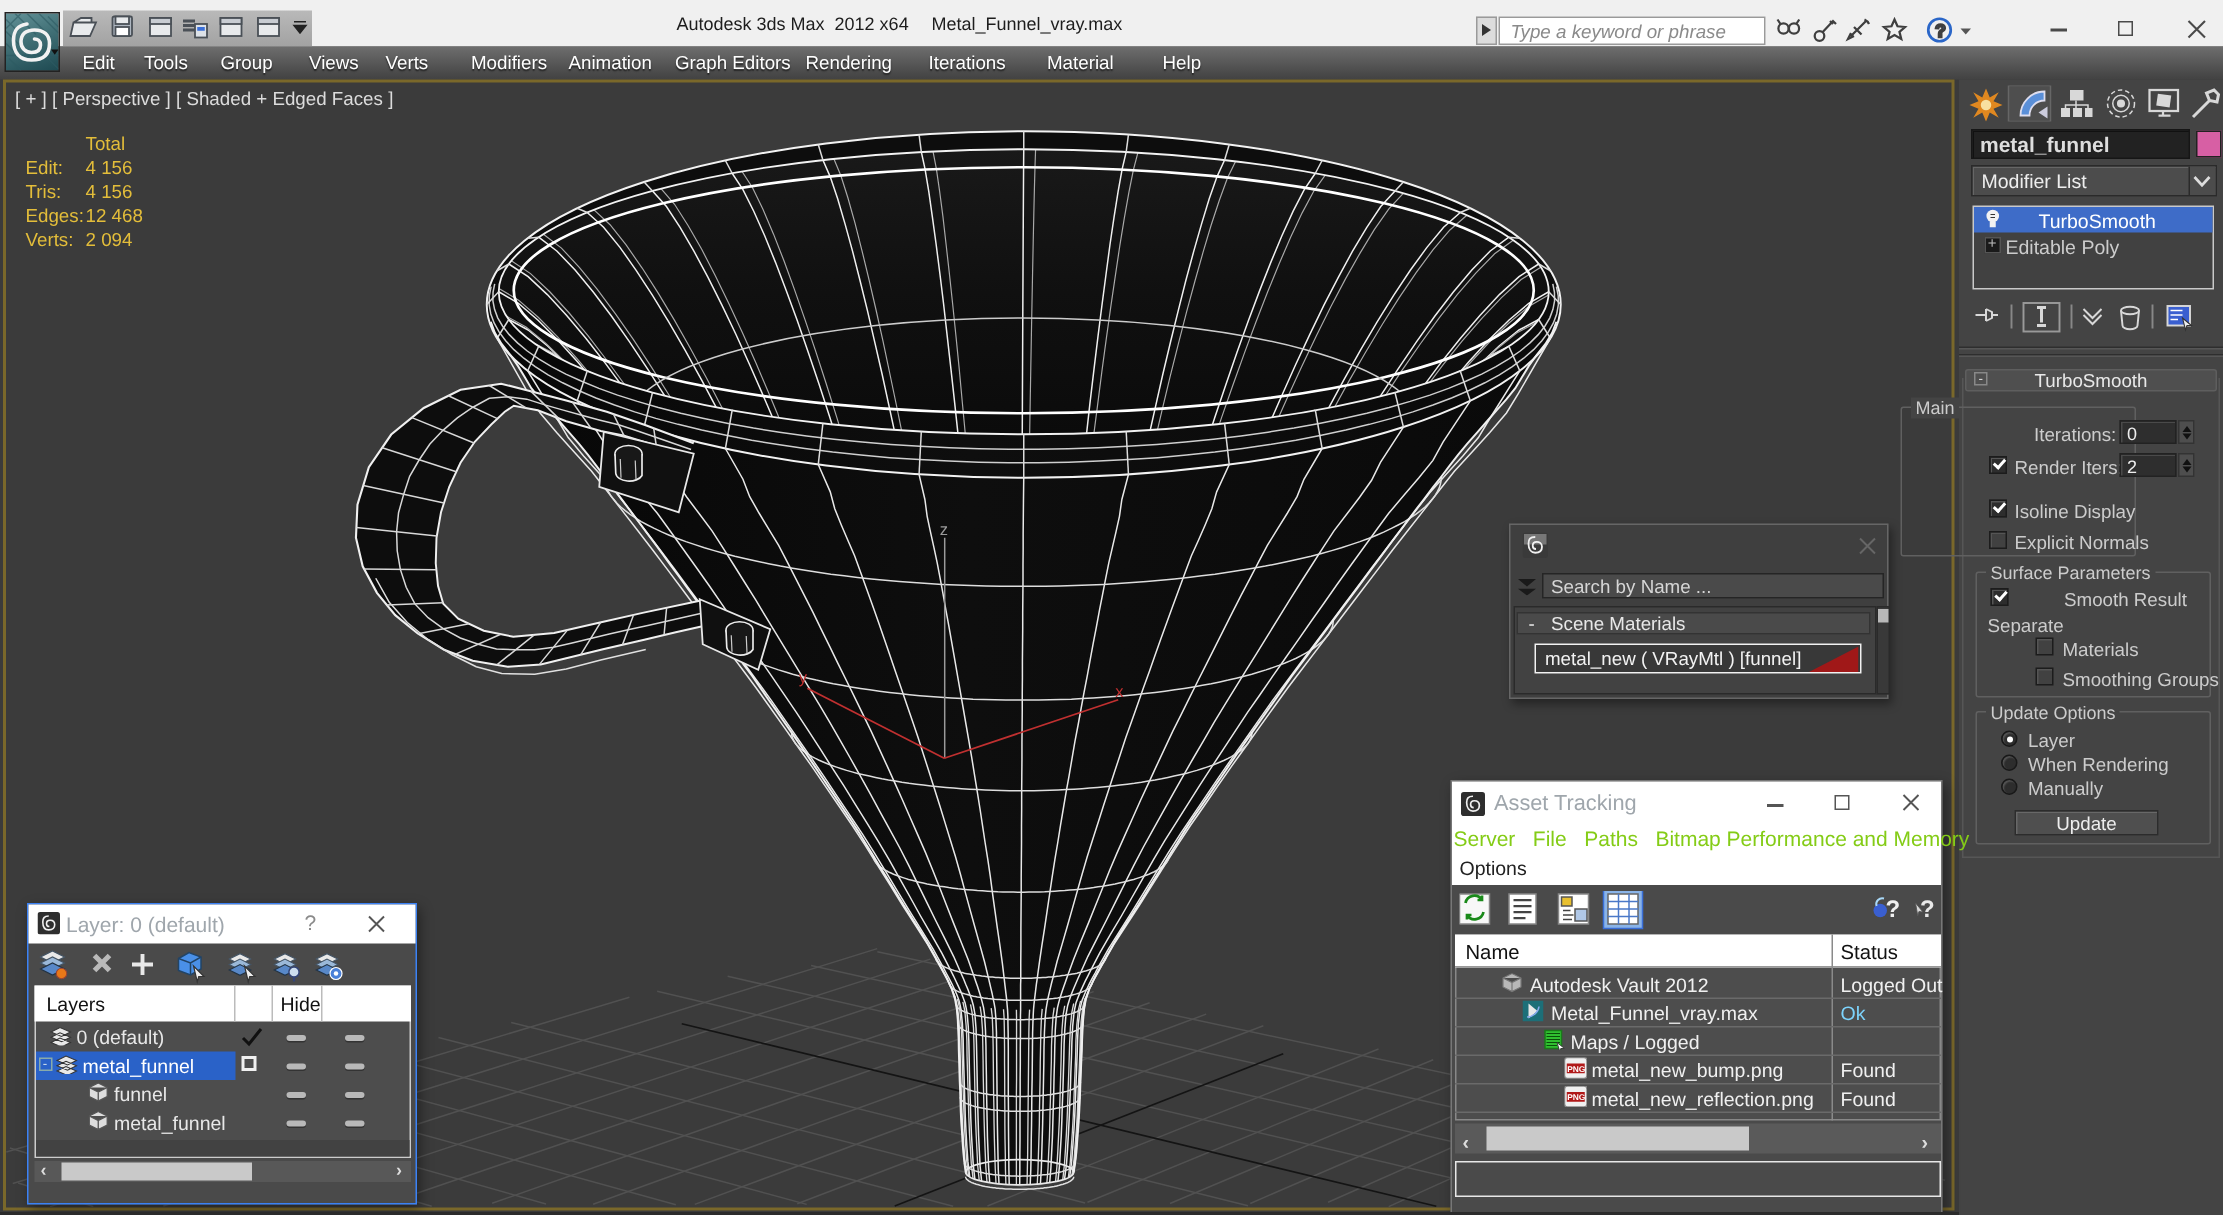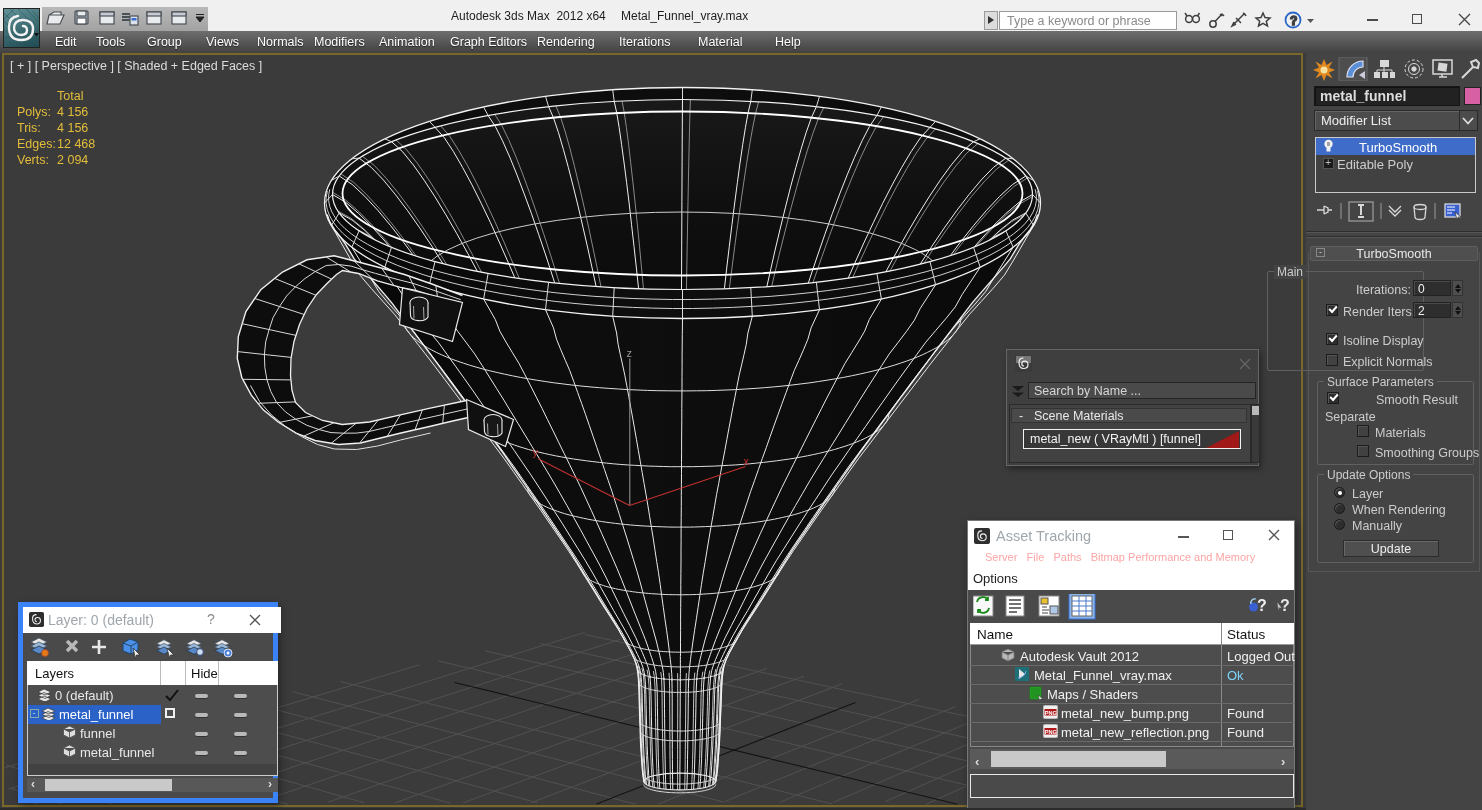--- a/index.html
+++ b/index.html
@@ -61,21 +61,21 @@
   <rect x="126" y="3" width="14" height="12"></rect>
       <rect x="126" y="3" width="14" height="4" fill="#c8ccd2"></rect>
  </g>
  <path d="M150,8 l8,0 l-4,5 z M150,5.5 l8,0" stroke="#222" fill="#222"></path>
 </svg>
 <div class="abs" style="left:451px;top:9px;color:#1d1d1d;font-size:12px">Autodesk 3ds Max&nbsp; 2012 x64</div>
 <div class="abs" style="left:621px;top:9px;color:#1d1d1d;font-size:12px">Metal_Funnel_vray.max</div>
 
 <div class="abs" style="left:984px;top:11px;width:14px;height:19px;background:#dcdcdc;border:1px solid #9a9a9a"></div>
 <div class="abs" style="left:988px;top:16px;width:0;height:0;border-top:4px solid transparent;border-bottom:4px solid transparent;border-left:6px solid #333"></div>
-<div class="abs" style="left:999px;top:11px;width:178px;height:19px;background:#fff;border:1px solid #9a9a9a;color:#8a8a8a;font-size:12.5px;padding:2px 0 0 7px">Type a keyword or phrase</div>
+<div class="abs" style="left:999px;top:11px;width:178px;height:19px;background:#fff;border:1px solid #9a9a9a;color:#8a8a8a;font-size:12.5px;font-style:italic;padding:2px 0 0 7px">Type a keyword or phrase</div>
 <svg class="abs" style="left:1183px;top:11px" width="140" height="20" viewBox="0 0 140 20">
  <g stroke="#3f3f3f" fill="none" stroke-width="1.5">
   <circle cx="6" cy="8" r="3.4"></circle>
       <circle cx="13" cy="8" r="3.4"></circle>
       <path d="M4,5 l-2,-3 m12.5,3 l2,-3 M6,8 l0,0"></path>
   <g transform="translate(24,0)">
         <circle cx="6" cy="13" r="3.2"></circle>
         <path d="M8,10.5 L15,3 l2,2 m-4,-2 l2,2"></path>
       </g>
   <g transform="translate(48,0)">
@@ -95,21 +95,21 @@
 <div class="abs" style="left:1412px;top:14px;width:10px;height:10px;border:1.4px solid #4a4a4a"></div>
 <svg class="abs" style="left:1458px;top:13px" width="13" height="13">
     <path d="M1,1 L12,12 M12,1 L1,12" stroke="#4a4a4a" stroke-width="1.4"></path>
   </svg>
 
 <div class="abs" id="menubar"></div>
 <div class="menuitem" style="left:55px">Edit</div>
 <div class="menuitem" style="left:96px">Tools</div>
 <div class="menuitem" style="left:147px">Group</div>
 <div class="menuitem" style="left:206px">Views</div>
-<div class="menuitem" style="left:257px">Normals</div>
+<div class="menuitem" style="left:257px">Verts</div>
 <div class="menuitem" style="left:314px">Modifiers</div>
 <div class="menuitem" style="left:379px">Animation</div>
 <div class="menuitem" style="left:450px">Graph Editors</div>
 <div class="menuitem" style="left:537px">Rendering</div>
 <div class="menuitem" style="left:619px">Iterations</div>
 <div class="menuitem" style="left:698px">Material</div>
 <div class="menuitem" style="left:775px">Help</div>
 
 <div class="abs" id="viewport"></div>
 <svg class="abs" style="left:3.5px;top:54.5px" width="1299" height="751" viewBox="0 0 1299 751">
@@ -370,21 +370,21 @@
       <path d="M413,305.5 L413.5,318 M423,306.5 L423.5,319" stroke="#ccc" stroke-width="0.8" fill="none"></path>
       <path d="M466,399 L513,419 L505,446 L468,429 Z" fill="#101010" stroke="#e8e8e8" stroke-width="1.2"></path>
       <ellipse cx="492.5" cy="419.5" rx="9" ry="5.5" fill="#181818" stroke="#eee" stroke-width="1.1"></ellipse>
       <path d="M483.5,419.5 L484,431 A9,5.5 0 0 0 501.5,432.5 L501.5,419.5" fill="#181818" stroke="#eee" stroke-width="1.1"></path>
       <path d="M487,423 L487.5,434 M497,423.5 L497.5,435" stroke="#ccc" stroke-width="0.8" fill="none"></path>
 </g>
 </svg>
 <div class="abs" id="vplabel">[ + ] [ Perspective ] [ Shaded + Edged Faces ]</div>
 <div class="abs" id="stats">
 <div style="position:absolute;left:40px;top:0">Total</div>
-<div style="position:absolute;left:0;top:16px">Polys:</div>
+<div style="position:absolute;left:0;top:16px">Edit:</div>
     <div style="position:absolute;left:40px;top:16px">4 156</div>
 <div style="position:absolute;left:0;top:32px">Tris:</div>
     <div style="position:absolute;left:40px;top:32px">4 156</div>
 <div style="position:absolute;left:0;top:48px">Edges:</div>
     <div style="position:absolute;left:40px;top:48px">12 468</div>
 <div style="position:absolute;left:0;top:64px">Verts:</div>
     <div style="position:absolute;left:40px;top:64px">2 094</div>
 </div>
 
 <div class="abs" id="rpanel"></div>
@@ -537,21 +537,21 @@
  <svg class="abs" style="left:6px;top:7px" width="16" height="16" viewBox="0 0 17 17">
   <rect width="17" height="17" rx="2" fill="#2e2e2e"></rect>
   <path d="M8.5,3 C5,3 4,4.5 4,7.5 C4,11.5 6,13.5 8.5,13.5 C11.5,13.5 13,12 13,9.5 C13,7 11,6.2 9.5,6.2 C7.5,6.2 6.8,7.2 6.8,8.8 C6.8,10.3 7.8,11 9,11" fill="none" stroke="#f0f0f0" stroke-width="1.2"></path>
  </svg>
  <div class="abs" style="left:28px;top:7px;color:#9fa6ac;font-size:14.5px">Asset Tracking</div>
  <div class="abs" style="left:210px;top:15px;width:11px;height:1.5px;background:#555"></div>
  <div class="abs" style="left:255px;top:9px;width:10px;height:10px;border:1.3px solid #555"></div>
  <svg class="abs" style="left:300px;top:8px" width="12" height="12">
       <path d="M1,1 L11,11 M11,1 L1,11" stroke="#555" stroke-width="1.3"></path>
     </svg>
- <div class="abs" style="left:17px;top:30px;color:#fca5a5;font-size:11px">Server&nbsp;&nbsp;&nbsp;File&nbsp;&nbsp;&nbsp;Paths&nbsp;&nbsp;&nbsp;Bitmap Performance and Memory</div>
+ <div class="abs" style="left:1px;top:30px;color:#84cc16;font-size:14px">Server&nbsp;&nbsp;&nbsp;File&nbsp;&nbsp;&nbsp;Paths&nbsp;&nbsp;&nbsp;Bitmap Performance and Memory</div>
  <div class="abs" style="left:5px;top:50px;color:#222;font-size:13px">Options</div>
 
  <svg class="abs" style="left:5px;top:73px" width="318" height="28" viewBox="0 0 318 28">
   <rect x="0" y="2" width="20" height="20" fill="#f8f8f8" stroke="#888"></rect>
   <path d="M4,8 a6,6 0 0 1 11,-2 m0,-3 l0,3 -3,0 M16,14 a6,6 0 0 1 -11,2 m0,3 l0,-3 3,0" stroke="#1a8a1a" stroke-width="1.8" fill="none"></path>
   <g transform="translate(33,0)">
         <rect x="0" y="2" width="18" height="20" fill="#fff" stroke="#888"></rect>
         <path d="M3,6 l12,0 M3,10 l12,0 M3,14 l12,0 M3,18 l8,0" stroke="#444" stroke-width="1.5"></path>
       </g>
   <g transform="translate(66,0)">
@@ -596,21 +596,21 @@
       <path d="M4,2 L10,7 L4,12 Z" fill="#e8e8e8"></path>
       <path d="M3,11 a8,8 0 0 0 8,-7" stroke="#8ae" fill="none"></path>
     </svg>
  <div class="abs" style="left:66px;top:147px;color:#f0f0f0;font-size:13px">Metal_Funnel_vray.max</div>
  <div class="abs" style="left:259px;top:147px;color:#7dd3fc;font-size:13px">Ok</div>
  <svg class="abs" style="left:61px;top:165px" width="14" height="14">
       <rect x="1" y="1" width="11" height="12" fill="#30c030" stroke="#1a7a1a"></rect>
       <path d="M2,3 l9,0 M2,5 l9,0 M2,7 l9,0 M2,9 l9,0 M2,11 l7,0" stroke="#0a500a" stroke-width="0.8"></path>
       <path d="M9,9 l5,4 -2.5,0 -0.5,2.5 z" fill="#fff" stroke="#333" stroke-width="0.6"></path>
     </svg>
- <div class="abs" style="left:79px;top:166px;color:#f0f0f0;font-size:13px">Maps / Shaders</div>
+ <div class="abs" style="left:79px;top:166px;color:#f0f0f0;font-size:13px">Maps / Logged</div>
  <svg class="abs" style="left:75px;top:184px" width="15" height="14">
       <rect width="15" height="14" rx="2" fill="#f0f0f0" stroke="#888"></rect>
       <rect x="1.5" y="4" width="12" height="6.5" fill="#b01818"></rect>
       <text x="1.8" y="9.6" font-size="5.6" font-weight="bold" fill="#fff" font-family="Liberation Sans">PNG</text>
     </svg>
  <div class="abs" style="left:93px;top:185px;color:#f0f0f0;font-size:13px">metal_new_bump.png</div>
  <div class="abs" style="left:259px;top:185px;color:#f0f0f0;font-size:13px">Found</div>
  <svg class="abs" style="left:75px;top:203px" width="15" height="14">
       <rect width="15" height="14" rx="2" fill="#f0f0f0" stroke="#888"></rect>
       <rect x="1.5" y="4" width="12" height="6.5" fill="#b01818"></rect>
@@ -620,21 +620,21 @@
  <div class="abs" style="left:259px;top:204px;color:#f0f0f0;font-size:13px">Found</div>
 
  <div class="abs" style="left:2px;top:228px;width:324px;height:20px;background:#5a5a5a"></div>
  <div class="abs" style="left:23px;top:230px;width:175px;height:16px;background:#c9c9c9"></div>
  <div class="abs" style="left:7px;top:233px;color:#ddd;font-size:13px;font-weight:bold">‹</div>
  <div class="abs" style="left:313px;top:233px;color:#ddd;font-size:13px;font-weight:bold">›</div>
 
  <div class="abs" style="left:2px;top:253px;width:324px;height:24px;background:#4a4a4a;border:1px solid #e8e8e8"></div>
 </div>
 
-<div class="abs" style="left:18px;top:602px;width:260px;height:201px;background:#4a4a4a;border:5px solid #3b82f6;box-shadow:2px 3px 8px rgba(0,0,0,0.4)">
+<div class="abs" style="left:18px;top:602px;width:260px;height:201px;background:#4a4a4a;border:1px solid #3b82f6;box-shadow:2px 3px 8px rgba(0,0,0,0.4)">
  <div class="abs" style="left:0;top:0;width:258px;height:26px;background:#fff"></div>
  <svg class="abs" style="left:6px;top:5px" width="15" height="15" viewBox="0 0 17 17">
   <rect width="17" height="17" rx="2" fill="#2e2e2e"></rect>
   <path d="M8.5,3 C5,3 4,4.5 4,7.5 C4,11.5 6,13.5 8.5,13.5 C11.5,13.5 13,12 13,9.5 C13,7 11,6.2 9.5,6.2 C7.5,6.2 6.8,7.2 6.8,8.8 C6.8,10.3 7.8,11 9,11" fill="none" stroke="#f0f0f0" stroke-width="1.2"></path>
  </svg>
  <div class="abs" style="left:25px;top:5px;color:#9fa6ac;font-size:14px">Layer: 0 (default)</div>
  <div class="abs" style="left:184px;top:4px;color:#8a8a8a;font-size:14px">?</div>
  <svg class="abs" style="left:226px;top:7px" width="12" height="12">
       <path d="M1,1 L11,11 M11,1 L1,11" stroke="#555" stroke-width="1.3"></path>
     </svg>

